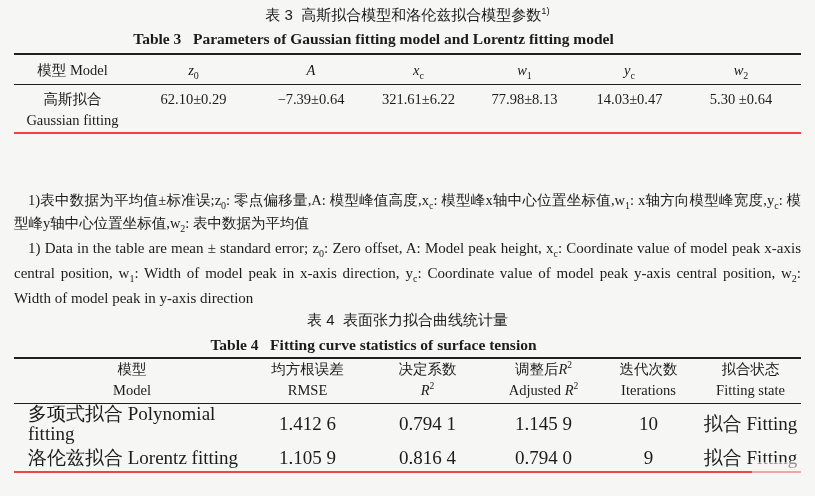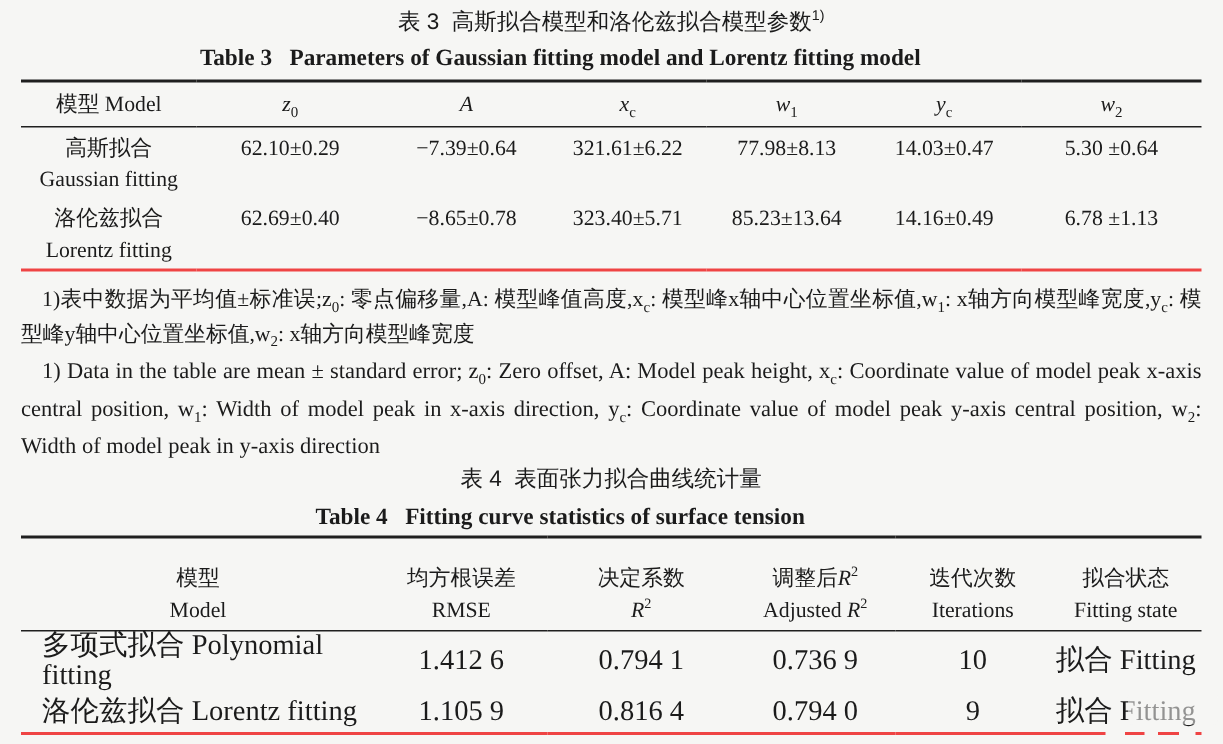--- a/index.html
+++ b/index.html
@@ -41,21 +41,21 @@
 
   
   .footnote {
     left: 14px; width: 787px; text-align: justify;
   }
   #fn-cn { top: 174px; font-size: 14.5px; line-height: 23px; text-indent: 14px; }
   #fn-en { top: 220px; font-size: 15px; line-height: 25px; text-indent: 14px; margin-top: 16px; }
 
   
   #t4 { left: 14px; top: 357px; }
-  #t4 th { font-size: 14.5px; padding: 17px 0 2px 0; line-height: 21px; text-align: center; vertical-align: top; }
+  #t4 th { font-size: 14.5px; padding: 0 0 2px 0; line-height: 21px; text-align: center; vertical-align: top; }
   #t4 th div { line-height: 21px; }
   #t4 tbody tr { height: 28px; }
   #t4 td { font-size: 19px; text-align: center; line-height: 20px; padding: 0; }
   #t4 td.model-col { text-align: left; padding-left: 14px; }
 
   
   .smudge-box { background: rgba(246,246,244,0.55); border-radius: 3px; }
   .dash-cover { background: #f6f6f4; }
 </style>
 </head>
@@ -91,36 +91,24 @@
         <div>高斯拟合</div>
         <div>Gaussian fitting</div>
       </td>
       <td>62.10±0.29</td>
       <td>−7.39±0.64</td>
       <td>321.61±6.22</td>
       <td>77.98±8.13</td>
       <td>14.03±0.47</td>
       <td>5.30 ±0.64</td>
     </tr>
-    <tr>
-      <td class="model-cell">
-        <div>洛伦兹拟合</div>
-        <div>Lorentz fitting</div>
-      </td>
-      <td>62.69±0.40</td>
-      <td>−8.65±0.78</td>
-      <td>323.40±5.71</td>
-      <td>85.23±13.64</td>
-      <td>14.16±0.49</td>
-      <td>6.78 ±1.13</td>
-    </tr>
   </tbody>
 </table>
 
-<p id="fn-cn" class="abs footnote"><span>1)表中数据为平均值±标准误;z</span><sub>0</sub><span>: 零点偏移量,A: 模型峰值高度,x</span><sub>c</sub><span>: 模型峰x轴中心位置坐标值,w</span><sub>1</sub><span>: x轴方向模型峰宽度,y</span><sub>c</sub><span>: 模型峰y轴中心位置坐标值,w</span><sub>2</sub><span>: x轴方向模型峰宽度</span></p>
+<p id="fn-cn" class="abs footnote"><span>1)表中数据为平均值±标准误;z</span><sub>0</sub><span>: 零点偏移量,A: 模型峰值高度,x</span><sub>c</sub><span>: 模型峰x轴中心位置坐标值,w</span><sub>1</sub><span>: x轴方向模型峰宽度,y</span><sub>c</sub><span>: 模型峰y轴中心位置坐标值,w</span><sub>2</sub><span>: 表中数据为平均值</span></p>
 
 <p id="fn-en" class="abs footnote"><span>1) Data in the table are mean ± standard error; z</span><sub>0</sub><span>: Zero offset, A: Model peak height, x</span><sub>c</sub><span>: Coordinate value of model peak x-axis central position, w</span><sub>1</sub><span>: Width of model peak in x-axis direction, y</span><sub>c</sub><span>: Coordinate value of model peak y-axis central position, w</span><sub>2</sub><span>: Width of model peak in y-axis direction</span></p>
 
 <div class="abs caption-cn" style="top:309px">表 4  表面张力拟合曲线统计量</div>
 <div class="abs caption-en" style="top:334px">Table 4   Fitting curve statistics of surface tension</div>
 
 <table id="t4" class="abs sci-table">
   <colgroup>
     <col style="width:236px">
       <col style="width:115px">
@@ -155,21 +143,21 @@
         <div>拟合状态</div>
         <div>Fitting state</div>
       </th>
     </tr>
   </thead>
   <tbody>
     <tr>
       <td class="model-col">多项式拟合 Polynomial fitting</td>
       <td>1.412 6</td>
       <td>0.794 1</td>
-      <td>0.736 9</td>
+      <td>1.145 9</td>
       <td>10</td>
       <td>拟合 Fitting</td>
     </tr>
     <tr>
       <td class="model-col">洛伦兹拟合 Lorentz fitting</td>
       <td>1.105 9</td>
       <td>0.816 4</td>
       <td>0.794 0</td>
       <td>9</td>
       <td>拟合 Fitting</td>

